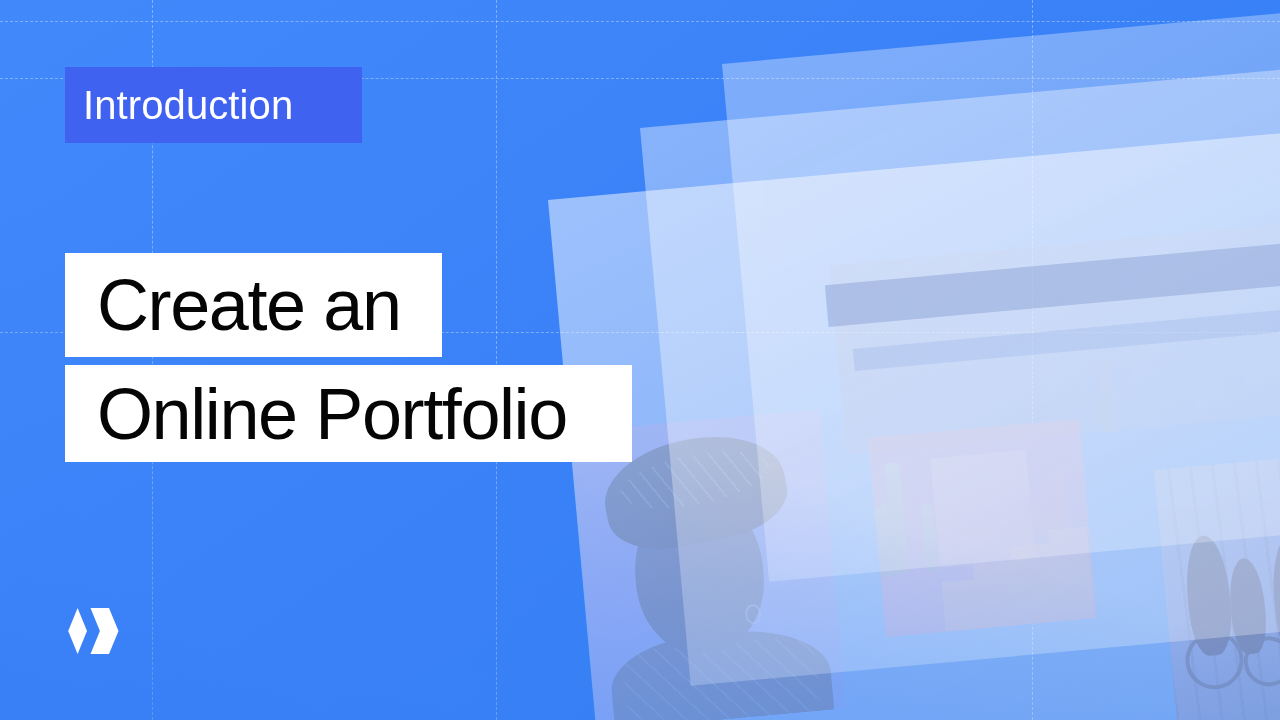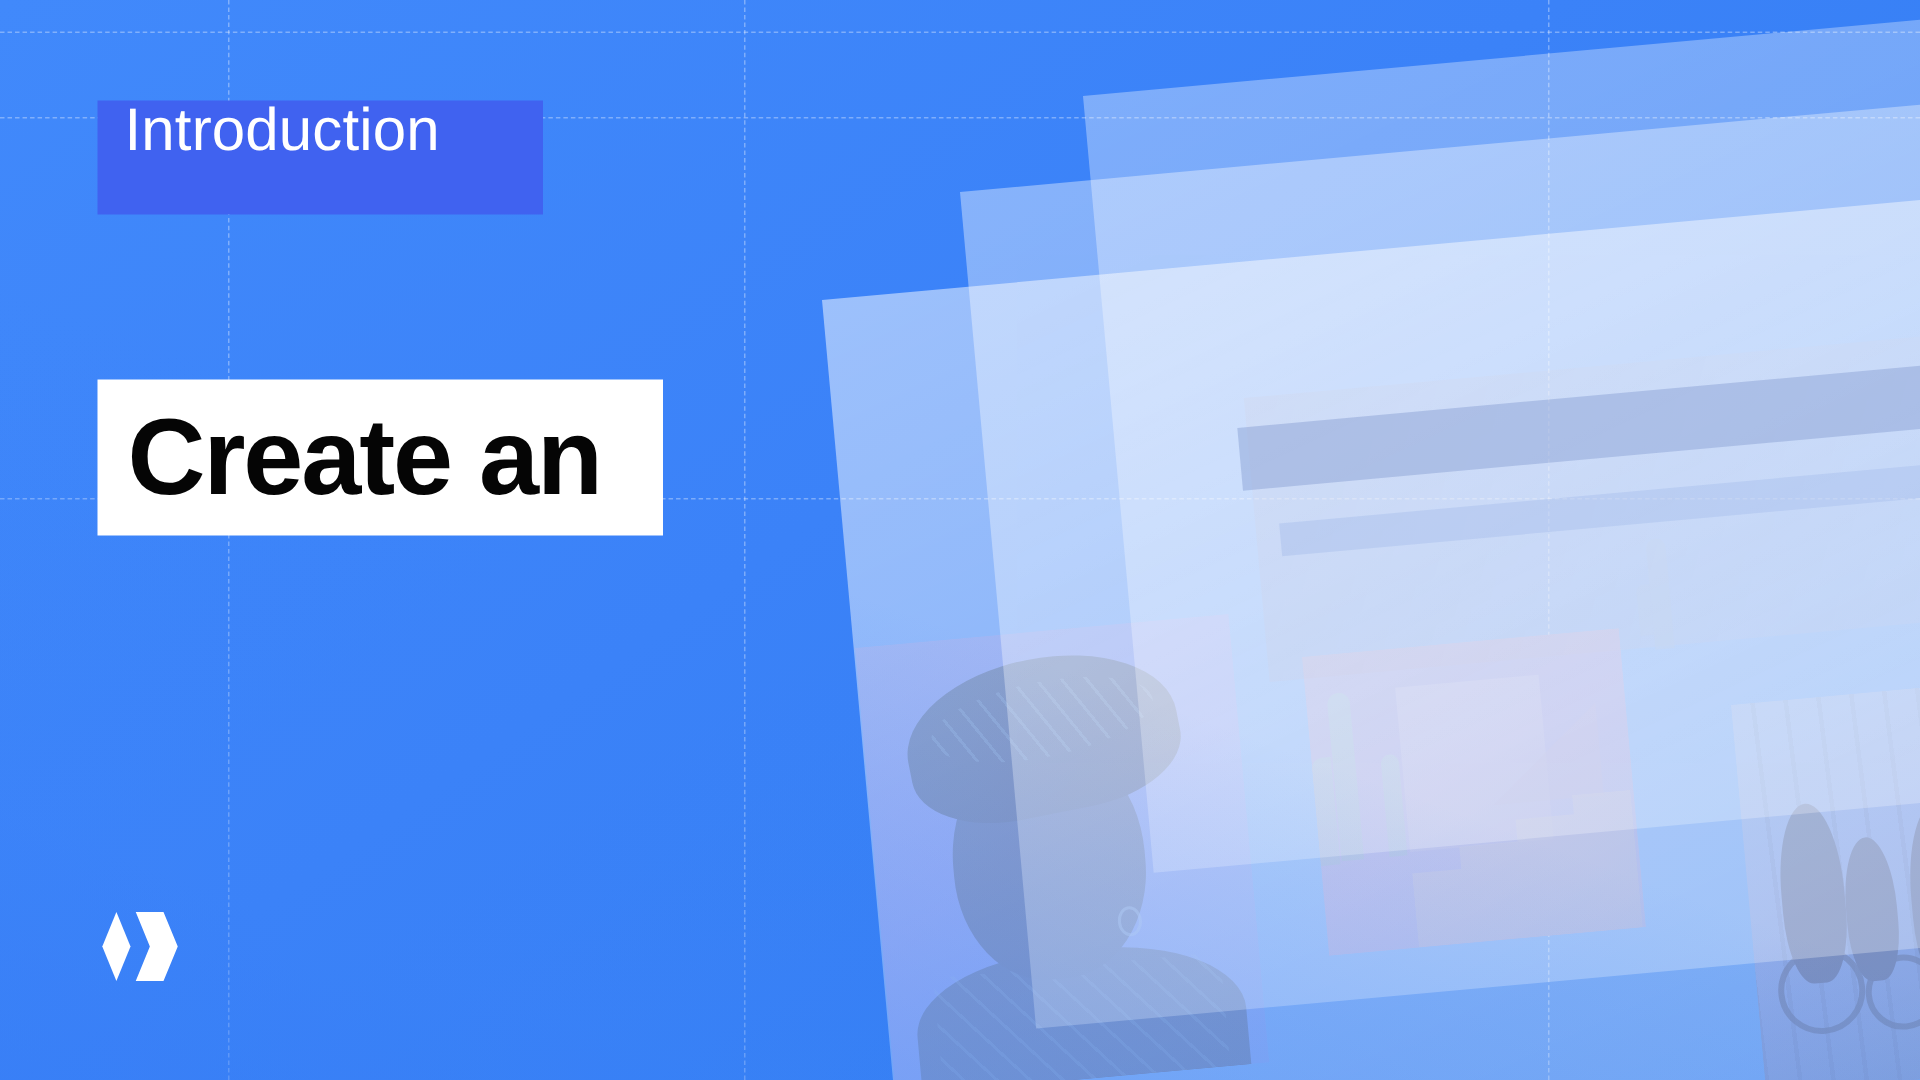--- a/index.html
+++ b/index.html
@@ -212,44 +212,44 @@
       rgba(59,130,248,0) 55%,
       rgba(59,130,248,.32) 85%,
       rgba(55,125,245,.55) 100%);
   }
 
   
   #badge {
     position:absolute; left:65px; top:67px;
     width:297px; height:76px;
     background:#4062F0;
-    display:flex; 
+    display:flex; align-items:center;
   }
   #badge-label {
     color:#fff;
     font-size:40px; font-weight:400;
     letter-spacing:.1px;
     padding-left:18px;
     line-height:1;
   }
 
   .title-block {
     position:absolute;
     background:#fff;
     display:flex; align-items:center;
   }
   #title-line-1 { left:65px; top:253px; width:377px; height:104px; }
   #title-line-2 { left:65px; top:365px; width:567px; height:97px; }
   .title-text {
     color:#050505;
-    font-weight:700;
+    font-weight:400;
     font-size:72px;
     line-height:1;
     letter-spacing:-1.4px;
-    padding-left:20px;
+    padding-left:32px;
     white-space:nowrap;
   }
 
   
   #logo {
     position:absolute; left:65px; top:608px;
     display:flex; align-items:center; gap:17px;
   }
   #logo-mark { width:54px; height:46px; display:block; }
   #logo-wordmark {
@@ -327,20 +327,23 @@
   </div>
 
   <div id="badge">
     <span id="badge-label">Introduction</span>
   </div>
 
   <div class="title-block" id="title-line-1">
     <span class="title-text">Create an</span>
   </div>
 
+  <div class="title-block" id="title-line-2">
+    <span class="title-text">Online Portfolio</span>
+  </div>
 
   <div id="logo">
     <svg id="logo-mark" viewBox="0 0 54 46">
       <path d="M12.6 0 L22.0 23.0 L12.6 46.0 L3.2 23.0 Z" fill="#ffffff"></path>
       <path d="M25.5 0 L44.0 0 L53.5 23.0 L44.0 46.0 L25.5 46.0 L34.9 23.0 Z" fill="#ffffff"></path>
     </svg>
   </div>
 
 </div>
 

